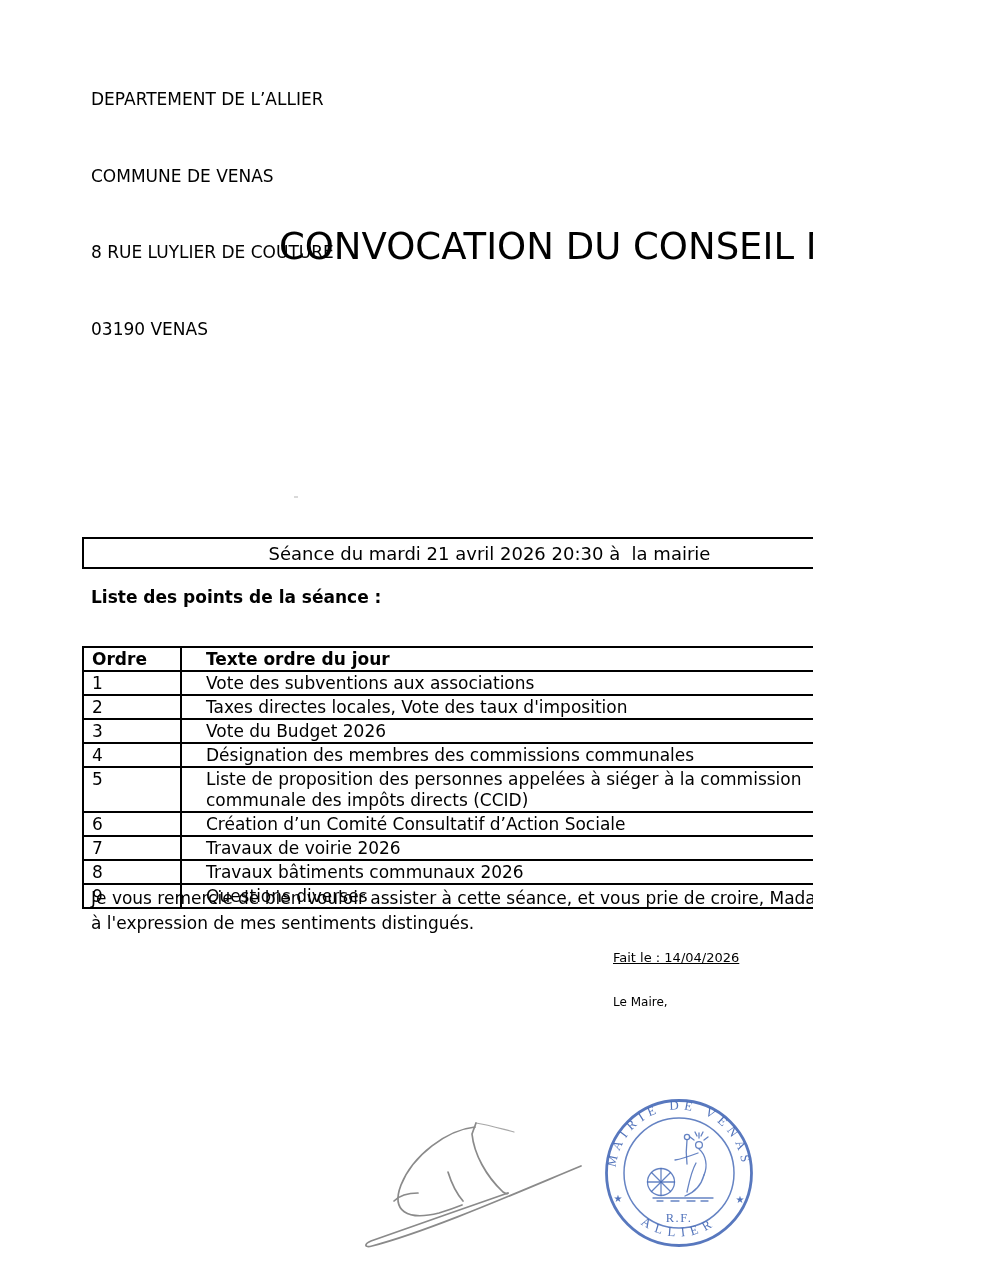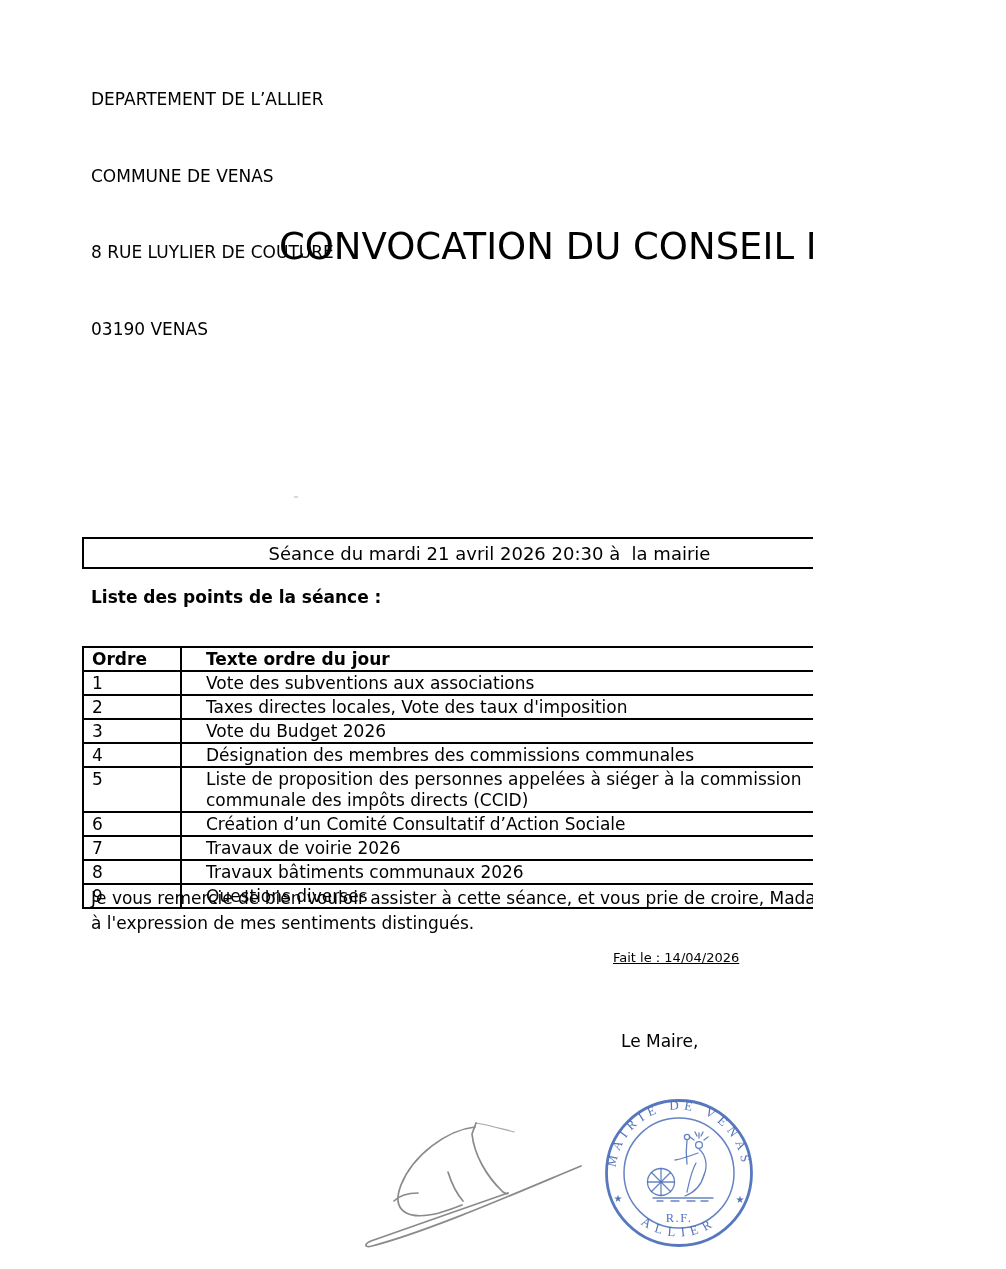--- a/index.html
+++ b/index.html
@@ -79,23 +79,22 @@
     white-space: pre-line;
   }
   .date-line {
     position: absolute;
     left: 613px; top: 950px;
     font-size: 13px;
     text-decoration: underline;
   }
   .signature-line {
     position: absolute;
-    left: 613px; top: 1031px;
-    font-size: 17px;
-    margin-left: 8px;
+    left: 613px; top: 995px;
+    font-size: 12px;
   }
   .stray-mark {
     position: absolute;
     left: 294px; top: 496px;
     width: 4px; height: 2px;
     background: #d9d9d9;
   }
   .signature-svg {
     position: absolute;
     left: 355px; top: 1093px;

